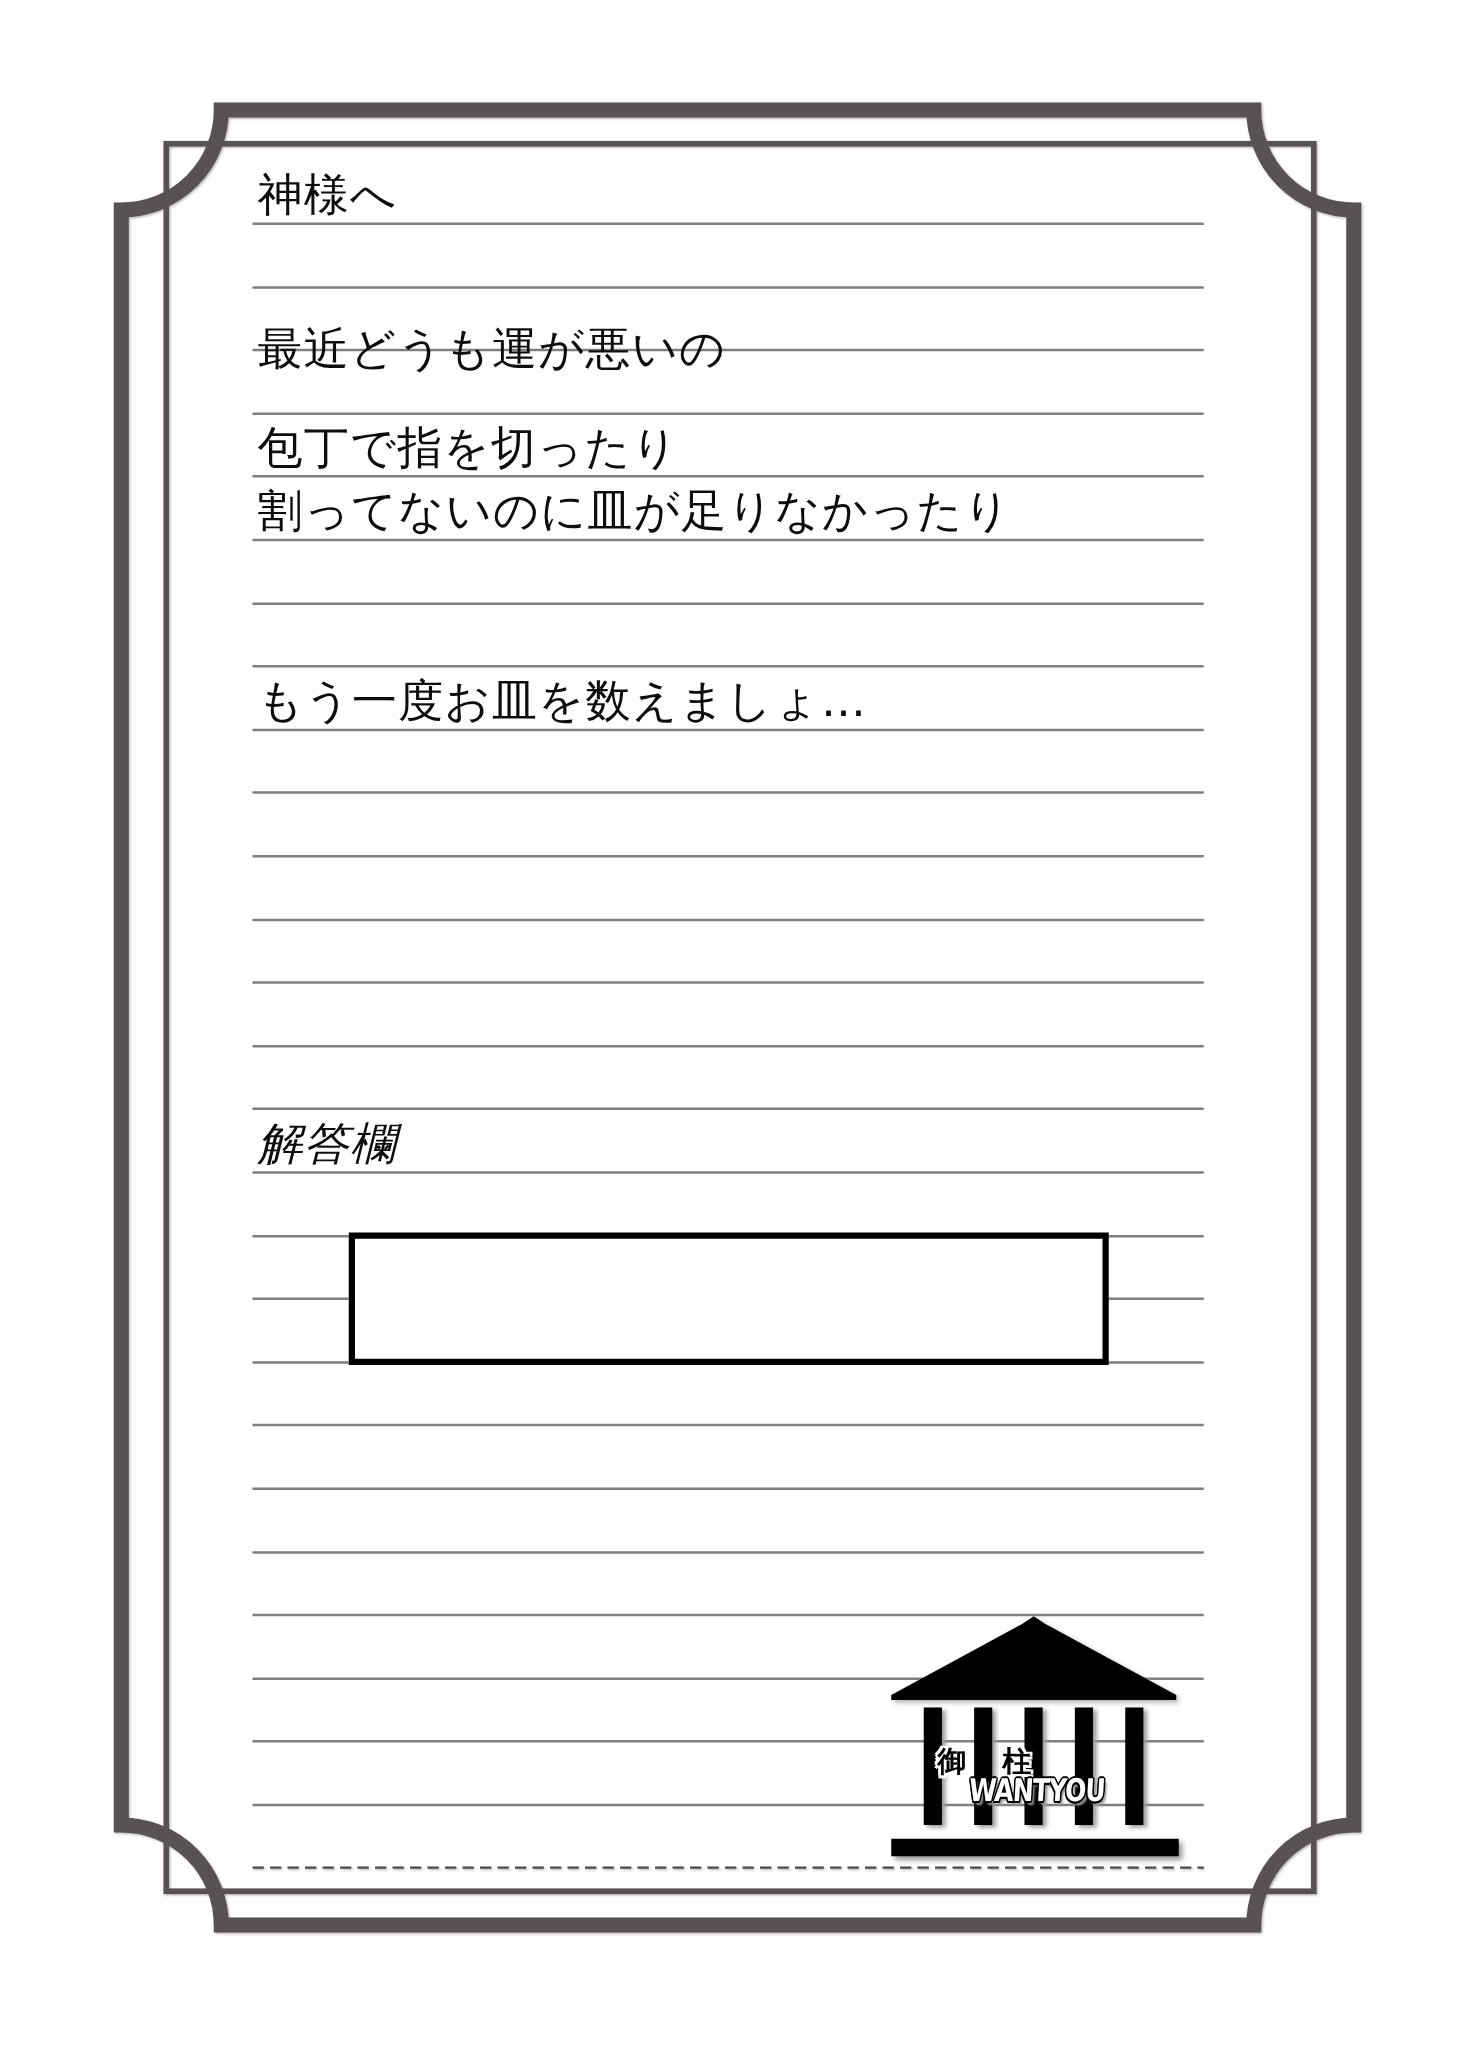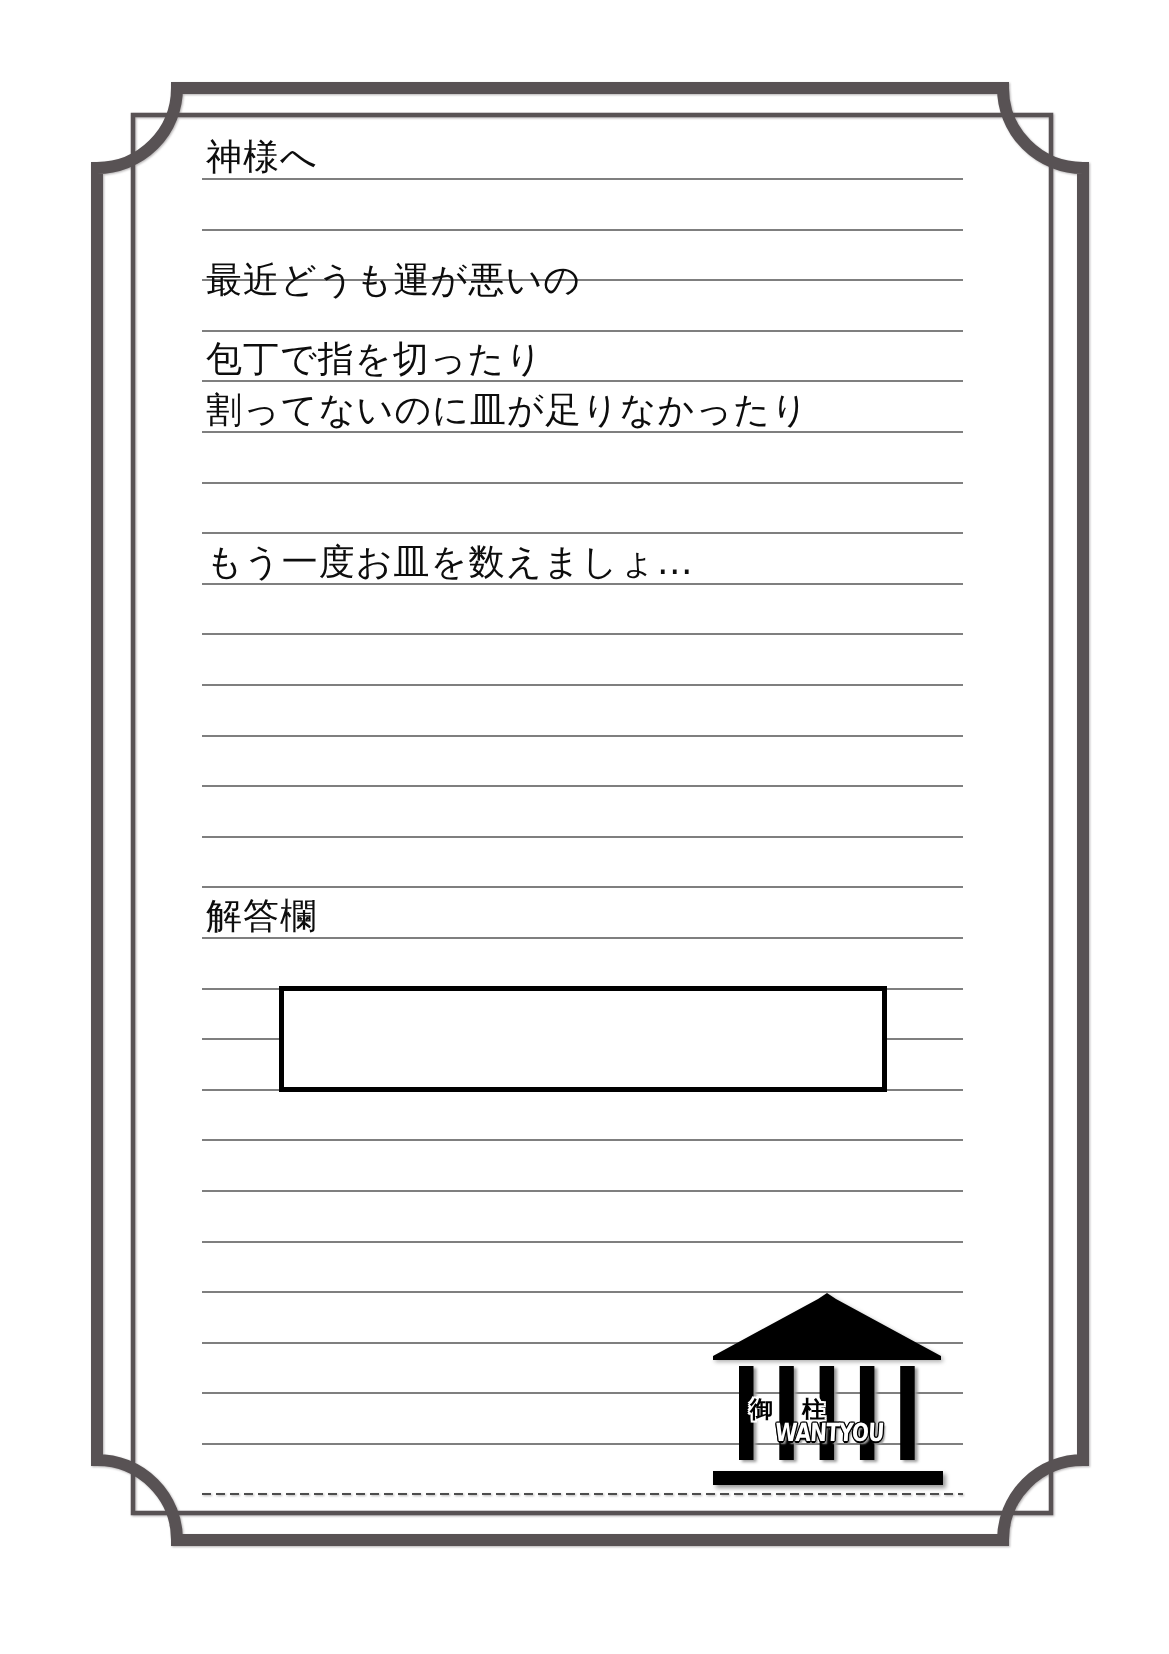--- a/index.html
+++ b/index.html
@@ -11,21 +11,21 @@
     --answer_border:#000;--logo_ink:#000;
   }
   
   .rule{position:absolute;left:202px;width:761px;height:2px;background:var(--rule);z-index:1;}
   
   .hand{
     position:absolute;left:206px;height:42px;line-height:42px;font-size:36px;
     color:var(--ink);white-space:nowrap;z-index:3;letter-spacing:1px;
   }
   .tl0{top:136px;}.tl1{top:237px;margin-top:22px;}.tl2{top:338px;}.tl3{top:389px;}
-  .tl4{top:440px;}.tl5{top:541px;}.tl6{top:591px;}.tl7{top:693px;}.tl8{top:895px;}
+  .tl4{top:440px;}.tl5{top:541px;}.tl6{top:591px;}.tl7{top:693px;}.tl8{top:895px;font-style:italic;}
   
   .answer-box{
     position:absolute;left:279px;top:986px;width:608px;height:106px;
     box-sizing:border-box;border:5px solid var(--answer_border);background:#fff;z-index:2;
   }
   
   .frame-svg{position:absolute;left:0;top:0;width:1169px;height:1654px;z-index:4;pointer-events:none;}
   .frame-svg .thick{fill:none;stroke:var(--frame);stroke-width:12;}
   .frame-svg .thin{fill:none;stroke:var(--frame);stroke-width:4.5;}
   .frame-svg .dash{stroke:var(--dashed_rule);stroke-width:1.8;}

